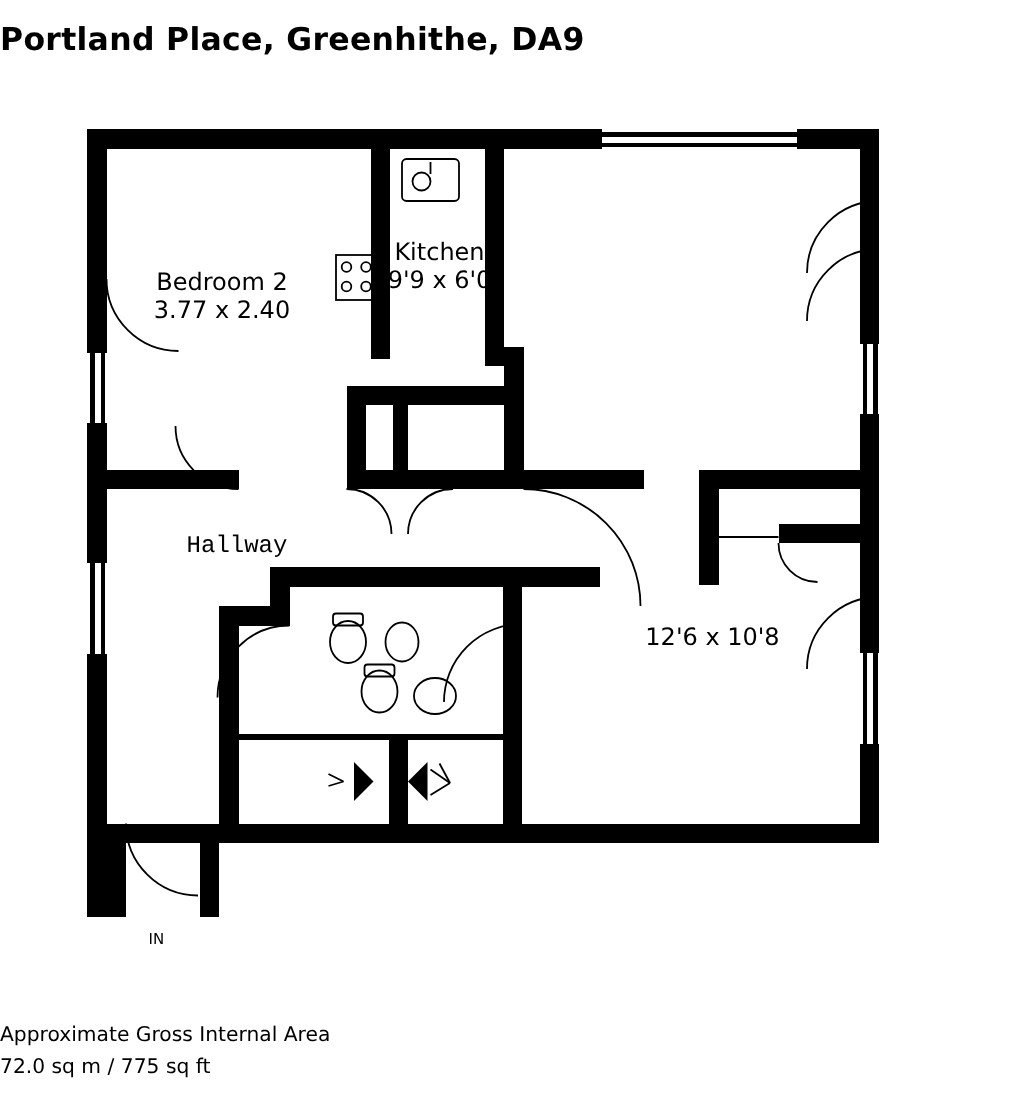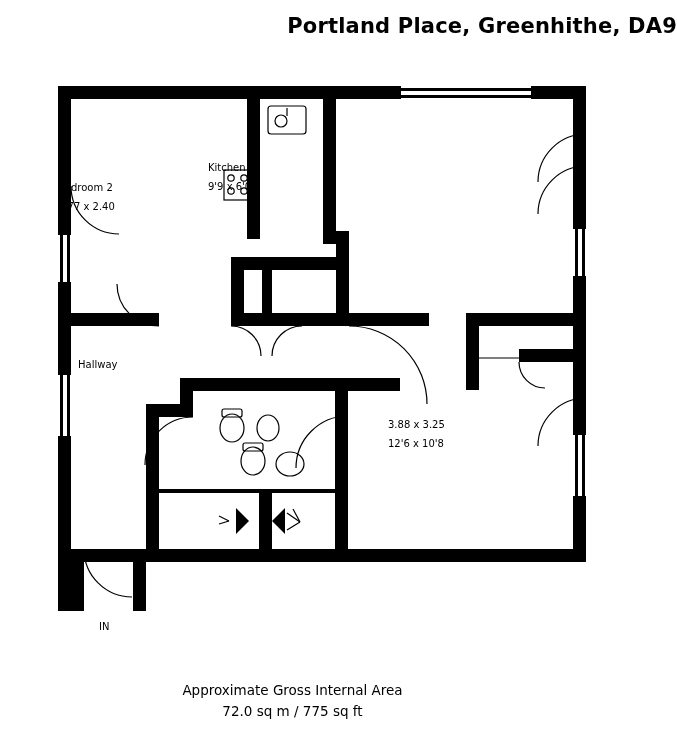--- a/index.html
+++ b/index.html
@@ -18,39 +18,38 @@
   #plan-root {
     position: relative;
     width: 677px;
     height: 732px;
   }
   .title {
     position: absolute;
     top: 14px;
     left: 0;
     width: 677px;
-    text-align: right;
+    text-align: left;
     font-size: 21px;
     font-weight: bold;
     letter-spacing: 0.2px;
   }
   .footer {
     position: absolute;
     left: 0;
     width: 585px;
-    text-align: center;
     font-size: 13.5px;
   }
   .footer.line1 { top: 682px; }
   .footer.line2 { top: 703px; }
 
   .label {
     position: absolute;
-    text-align: left;
-    font-size: 10px;
+    text-align: center;
+    font-size: 16px;
     line-height: 19px;
     white-space: nowrap;
   }
   .label .ln { display: block; }
 
   svg#plan-svg {
     position: absolute;
     left: 0;
     top: 0;
     width: 677px;
@@ -210,26 +209,25 @@
     <span class="ln">Bedroom 2</span>
     <span class="ln">3.77 x 2.40</span>
   </div>
 
   <div class="label" style="left:208px; top:158px; width:170px;">
     <span class="ln">Kitchen</span>
     <span class="ln">9'9 x 6'0</span>
   </div>
 
 
-  <div class="label" style="left:78px; top:355px; width:160px;">
+  <div class="label" style="left:78px; top:355px; width:160px;font-family:Liberation Mono, monospace;">
     <span class="ln">Hallway</span>
   </div>
 
   <div class="label" style="left:388px; top:415px; width:174px;">
-    <span class="ln">3.88 x 3.25</span>
     <span class="ln">12'6 x 10'8</span>
   </div>
 
   <div class="in-label">IN</div>
 
   <div class="footer line1">Approximate Gross Internal Area</div>
   <div class="footer line2">72.0 sq m / 775 sq ft</div>
 
 </div>
 

